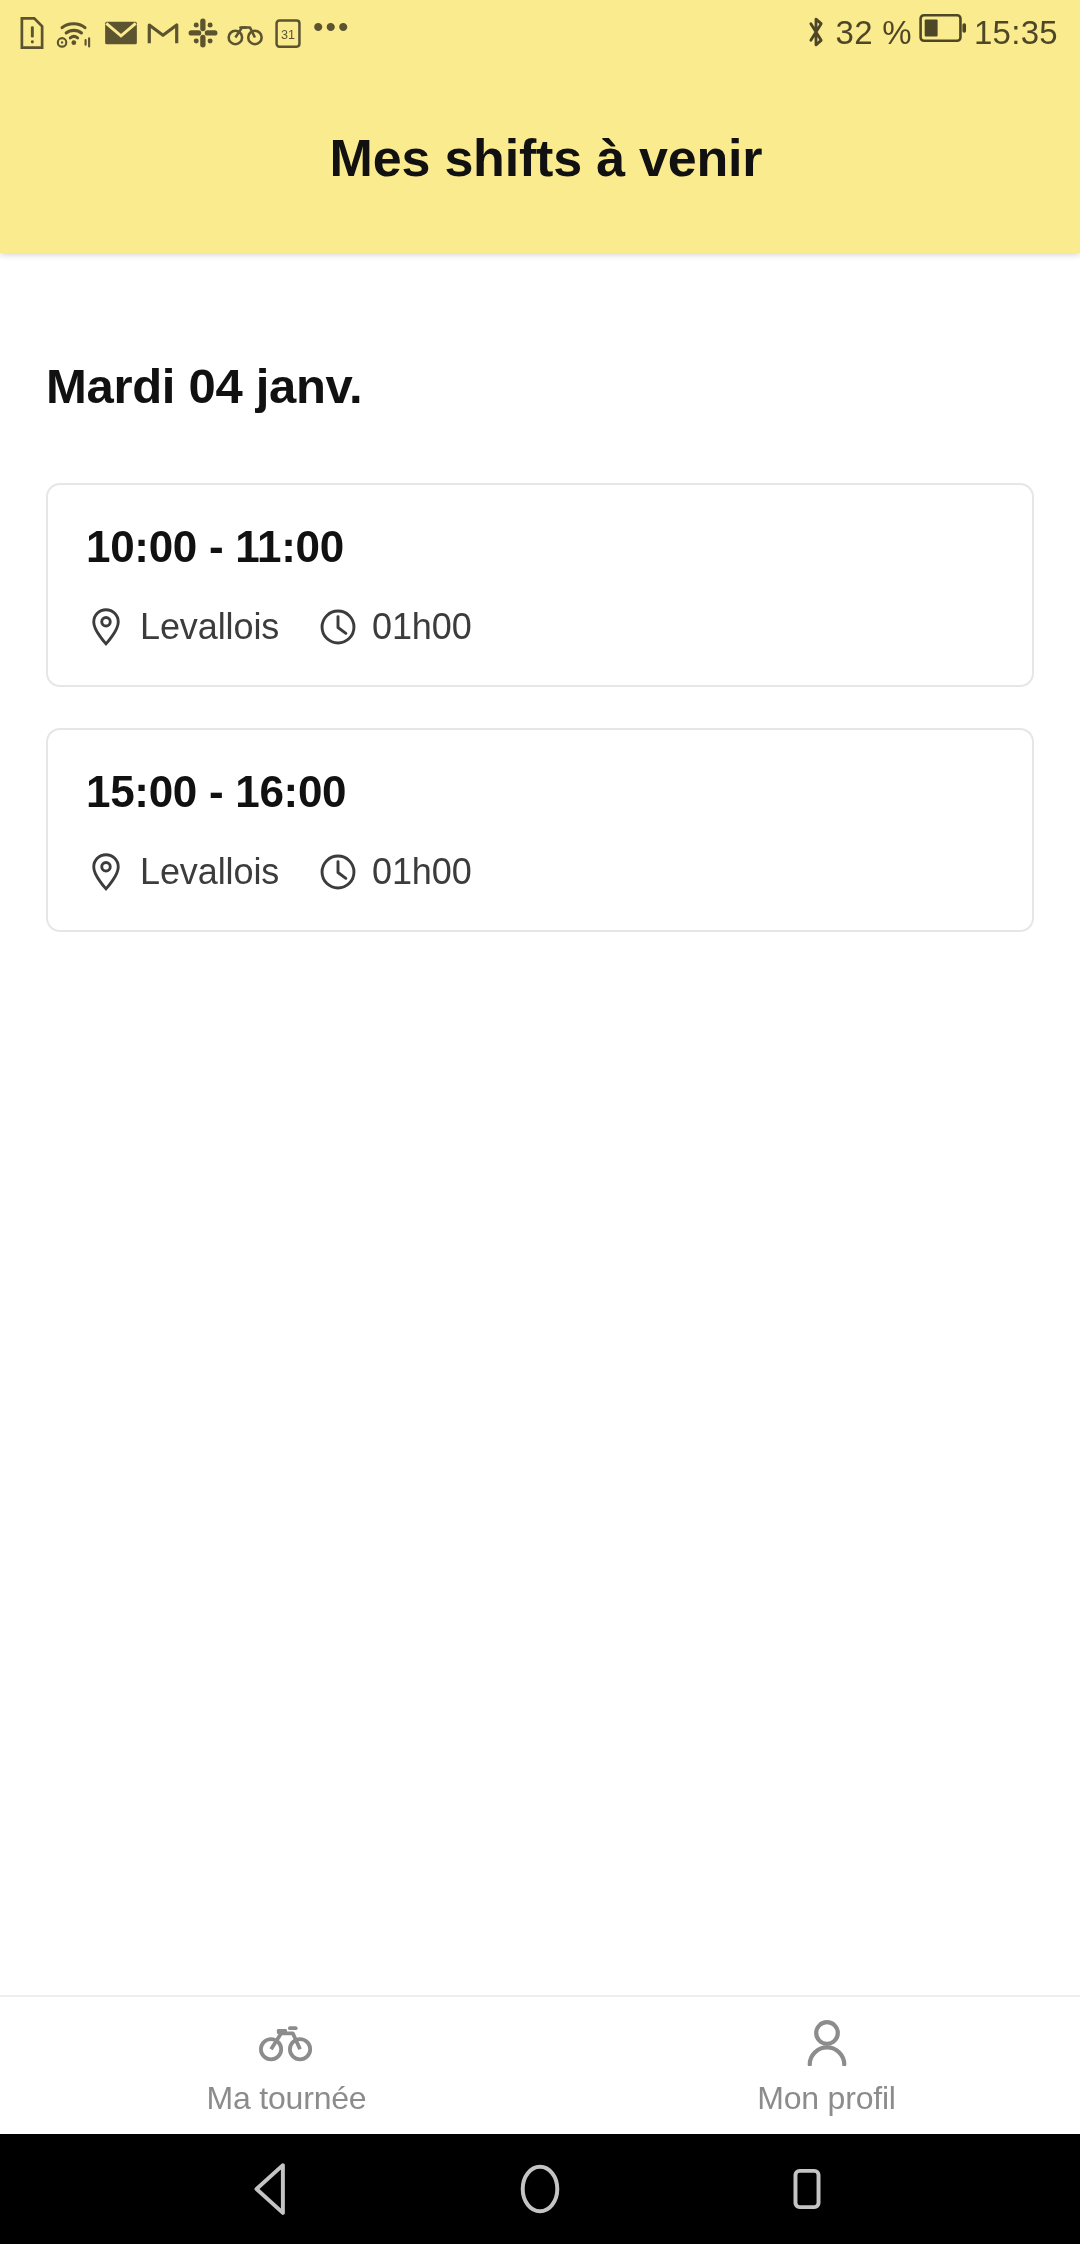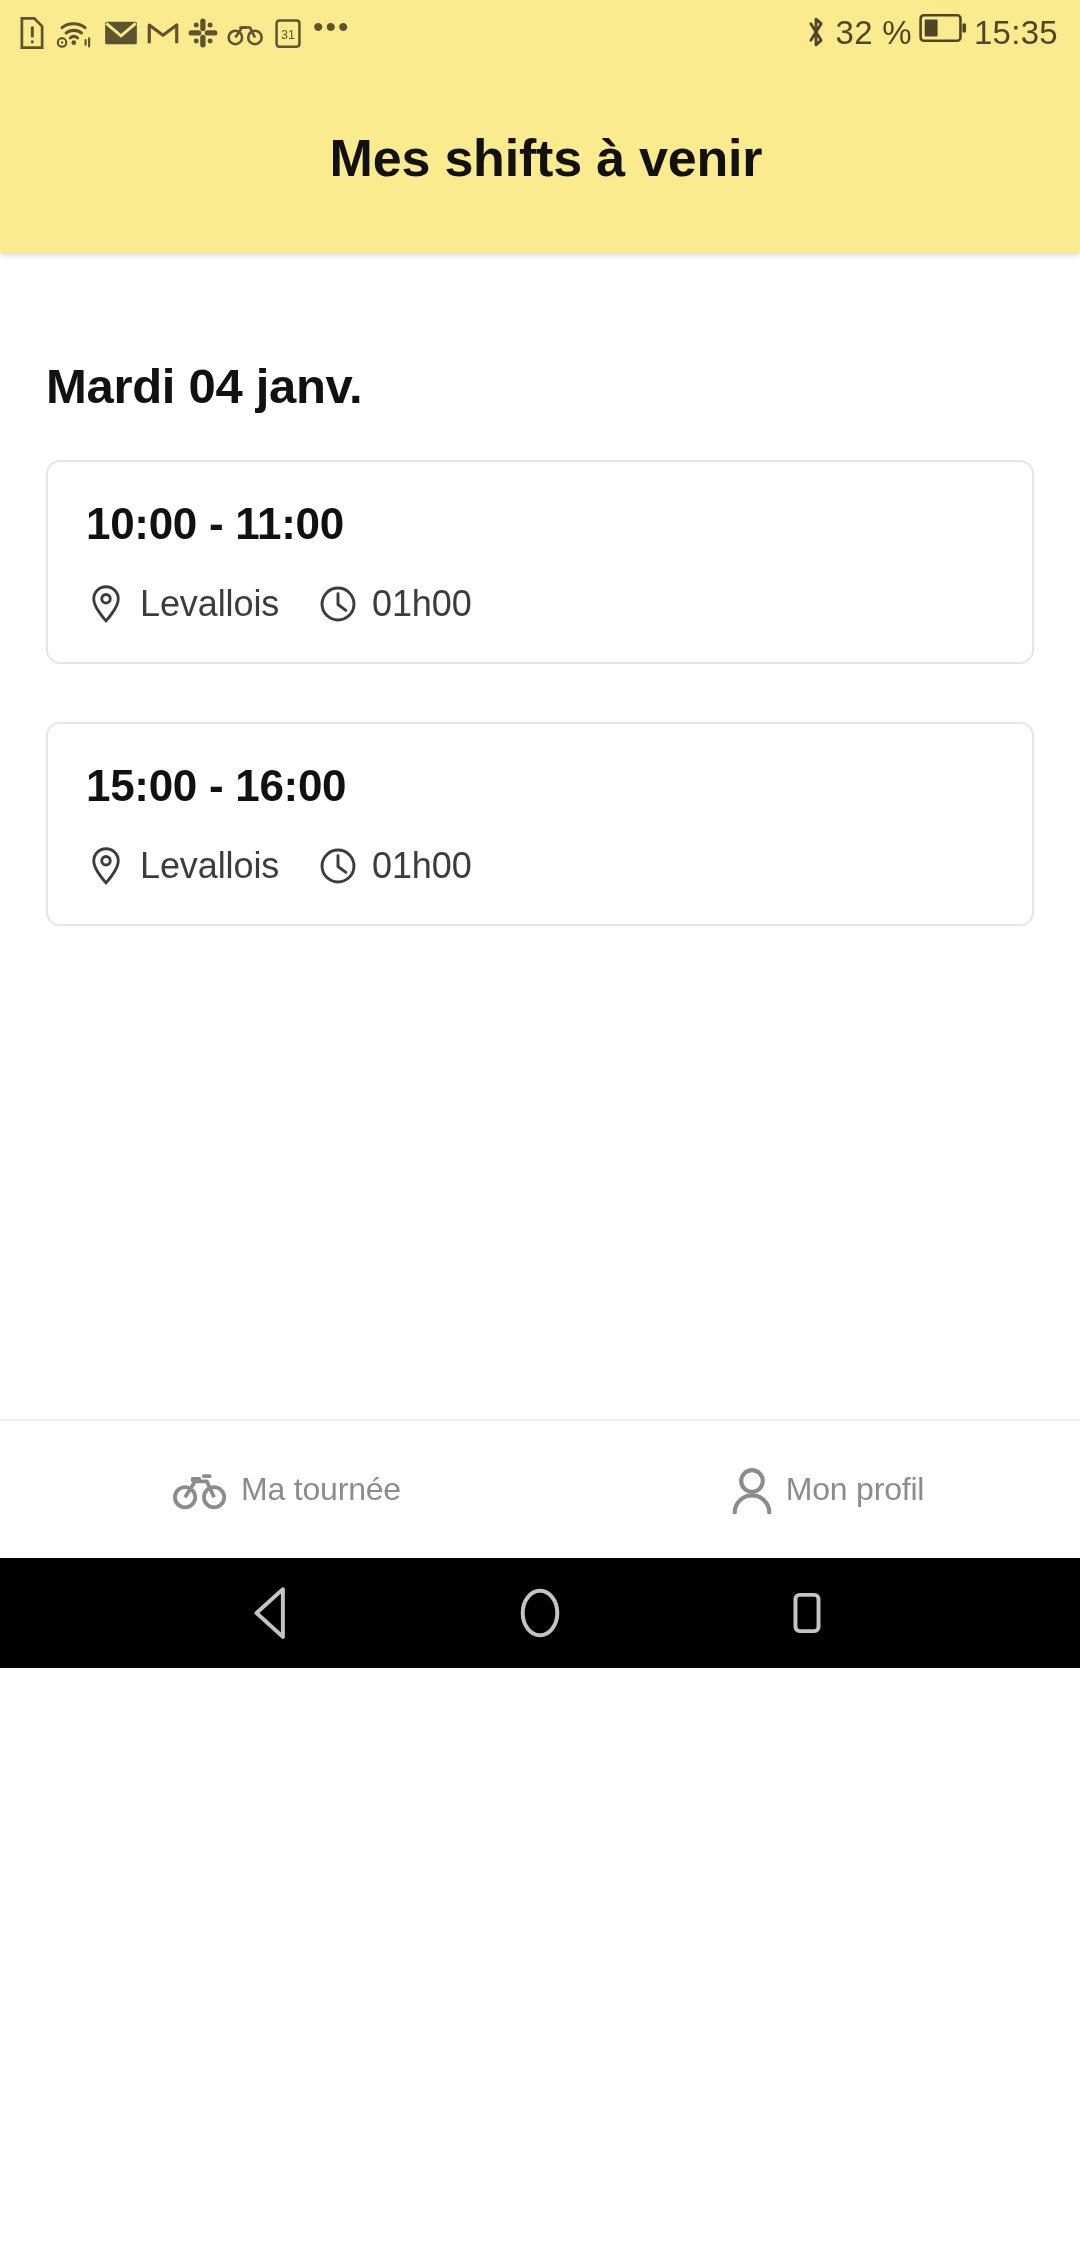--- a/index.html
+++ b/index.html
@@ -9,21 +9,21 @@
   }
   body {
     width: 1080px;
     height: 2244px;
     font-family: "Liberation Sans", sans-serif;
     overflow: hidden;
     position: relative;
   }
   .phone {
     width: 1080px;
-    height: 1668px;
+    height: 2244px;
     display: flex;
     flex-direction: column;
     background: #eab308;
     position: relative;
   }
 
   
   .header {
     background: #fbeb8f;
     height: 253px;
@@ -93,24 +93,24 @@
   }
   .day-heading {
     font-size: 49px;
     font-weight: bold;
     color: #111111;
     margin-top: 93px;
     margin-bottom: 0;
     letter-spacing: -0.3px;
   }
   .shift-list {
-    margin-top: 46px;
+    margin-top: 69px;
     display: flex;
     flex-direction: column;
-    gap: 58px;
+    gap: 41px;
   }
   .shift-card {
     border: 2px solid #e6e6e6;
     border-radius: 14px;
     background: #ffffff;
     padding: 40px 38px 38px 38px;
     box-sizing: border-box;
   }
   .shift-time {
     font-size: 44px;
@@ -152,22 +152,23 @@
     flex: 0 0 137px;
     height: 137px;
     border-top: 2px solid #eeeeee;
     display: flex;
     align-items: center;
     background: #ffffff;
   }
   .tab {
     flex: 1 1 0;
     display: flex;
-    align-items: center;
-    justify-content: center;
+    flex-direction: column;
+    align-items: center;
+    justify-content: flex-start;
     gap: 11px;
     padding-left: 33px;
   }
   .tab-icon {
     display: inline-flex;
     align-items: center;
     justify-content: center;
     height: 54px;
   }
   .tab-label {

